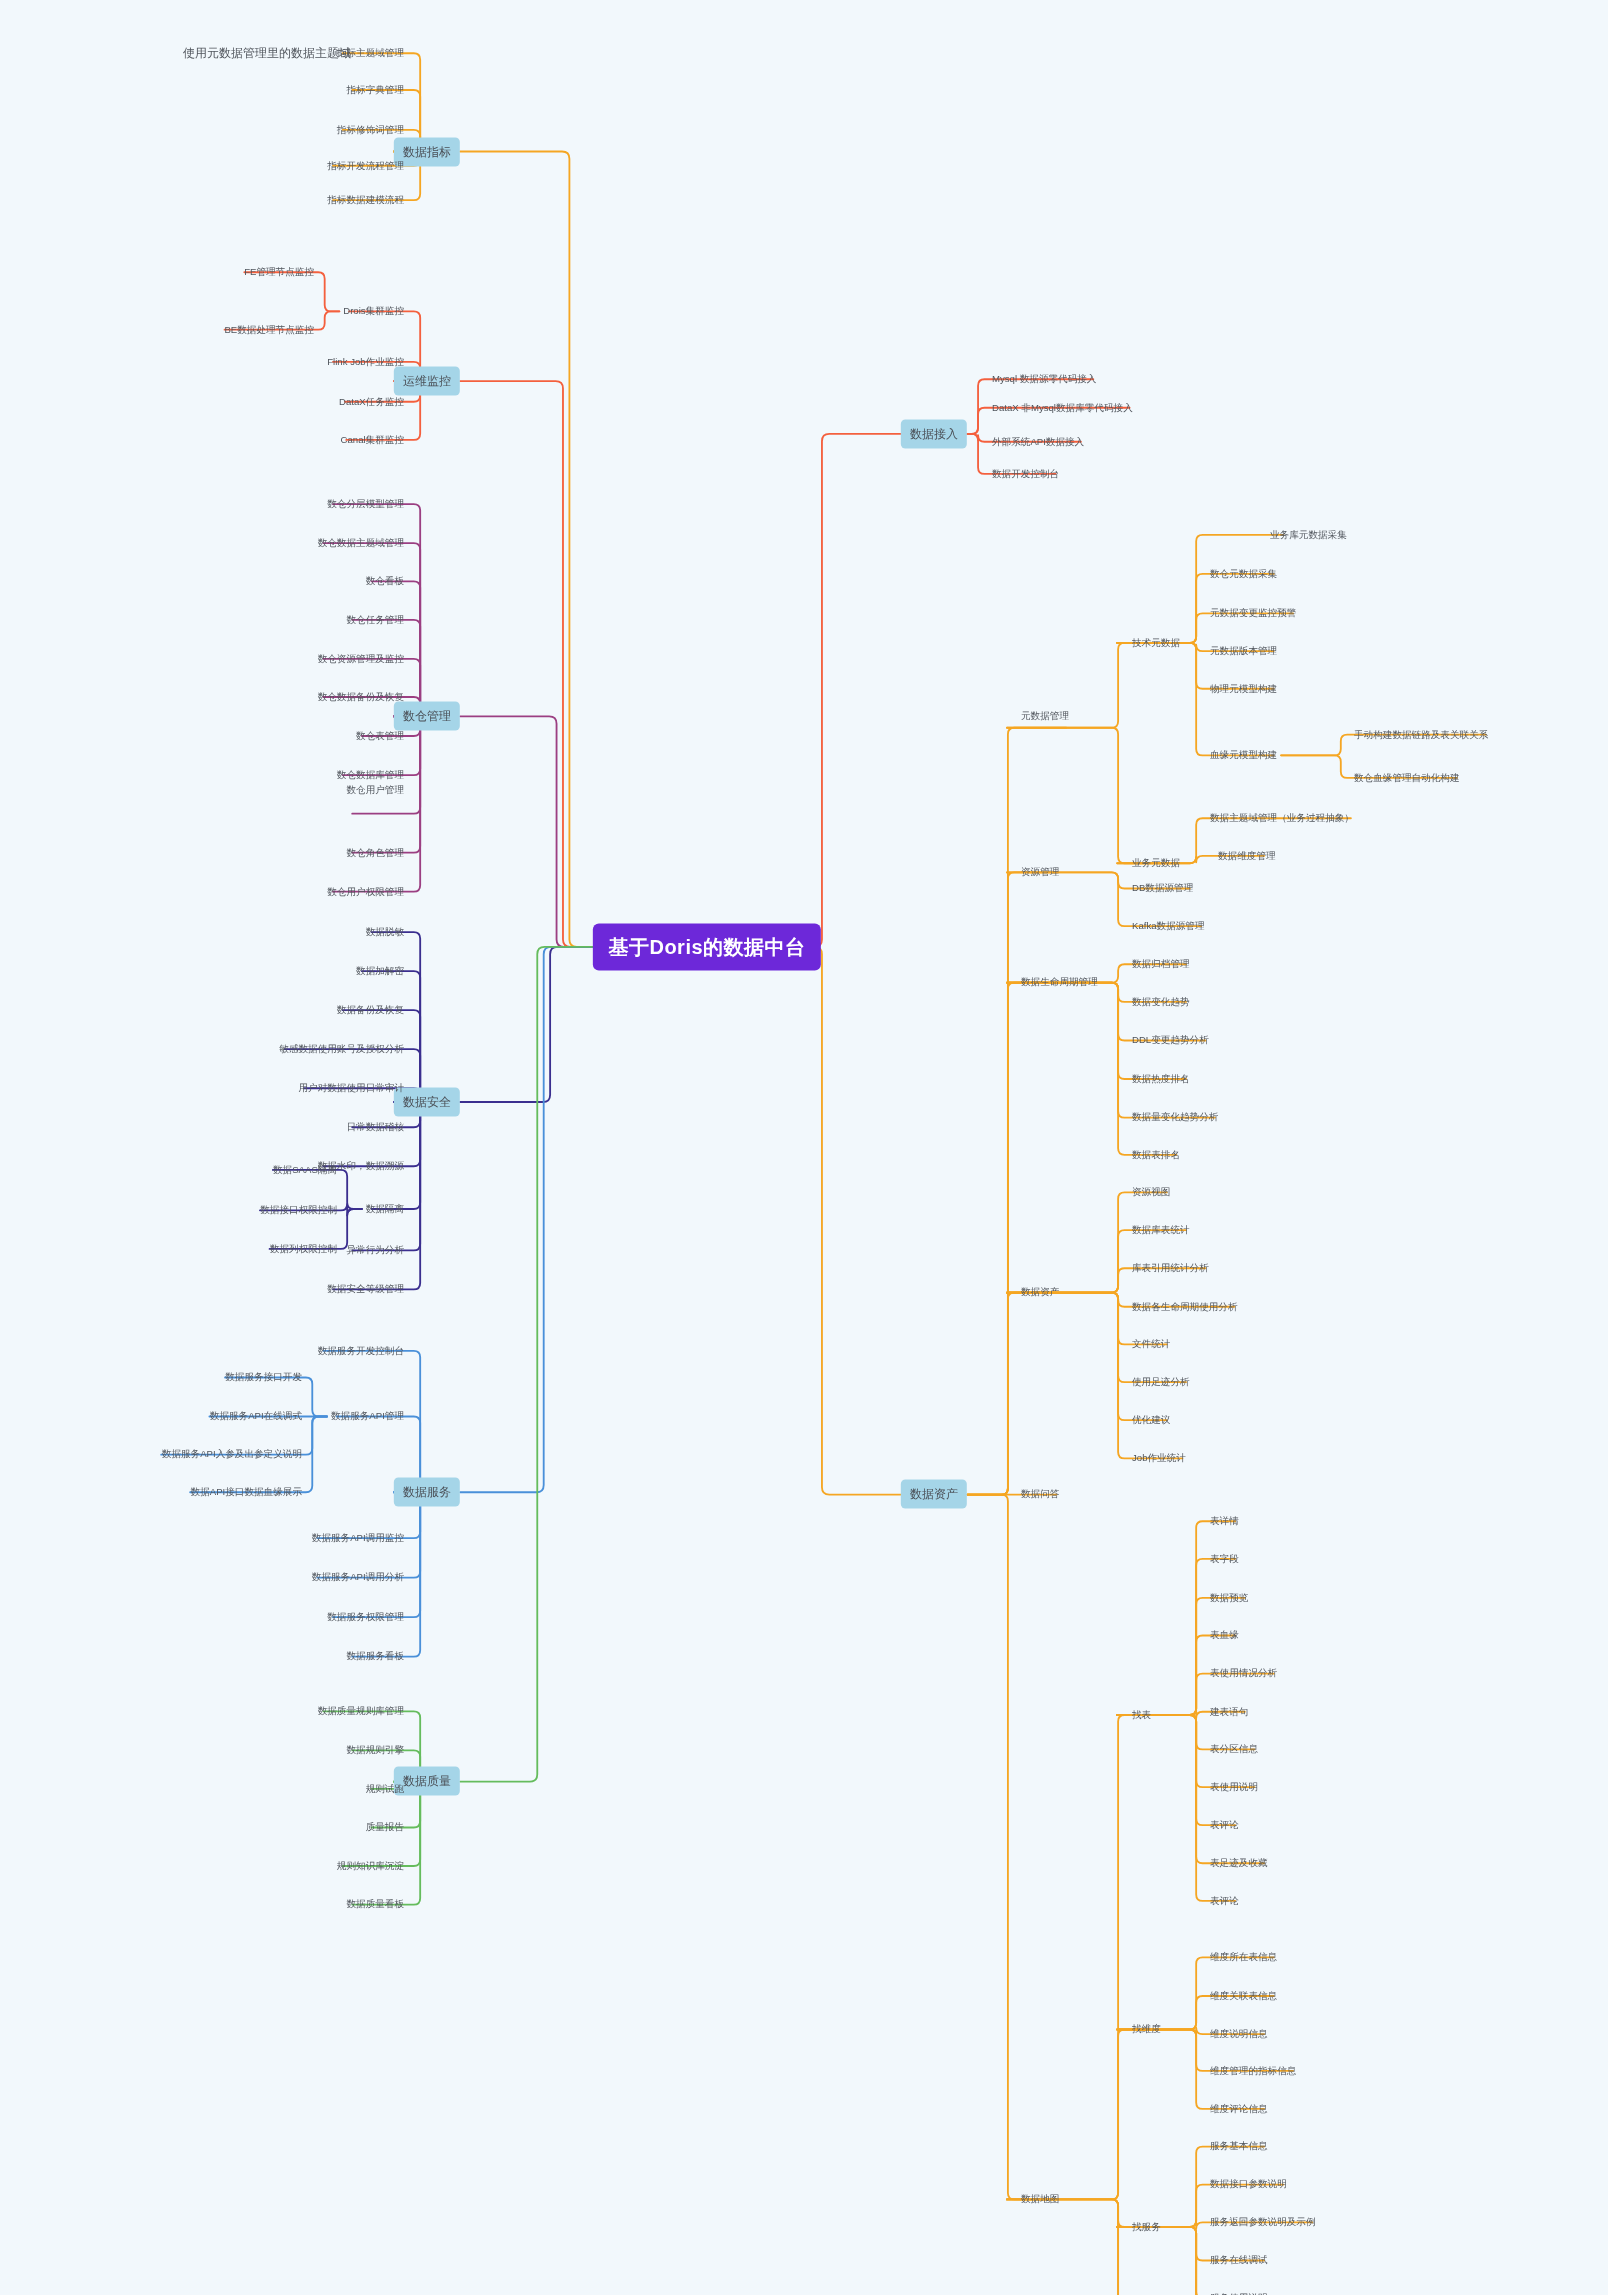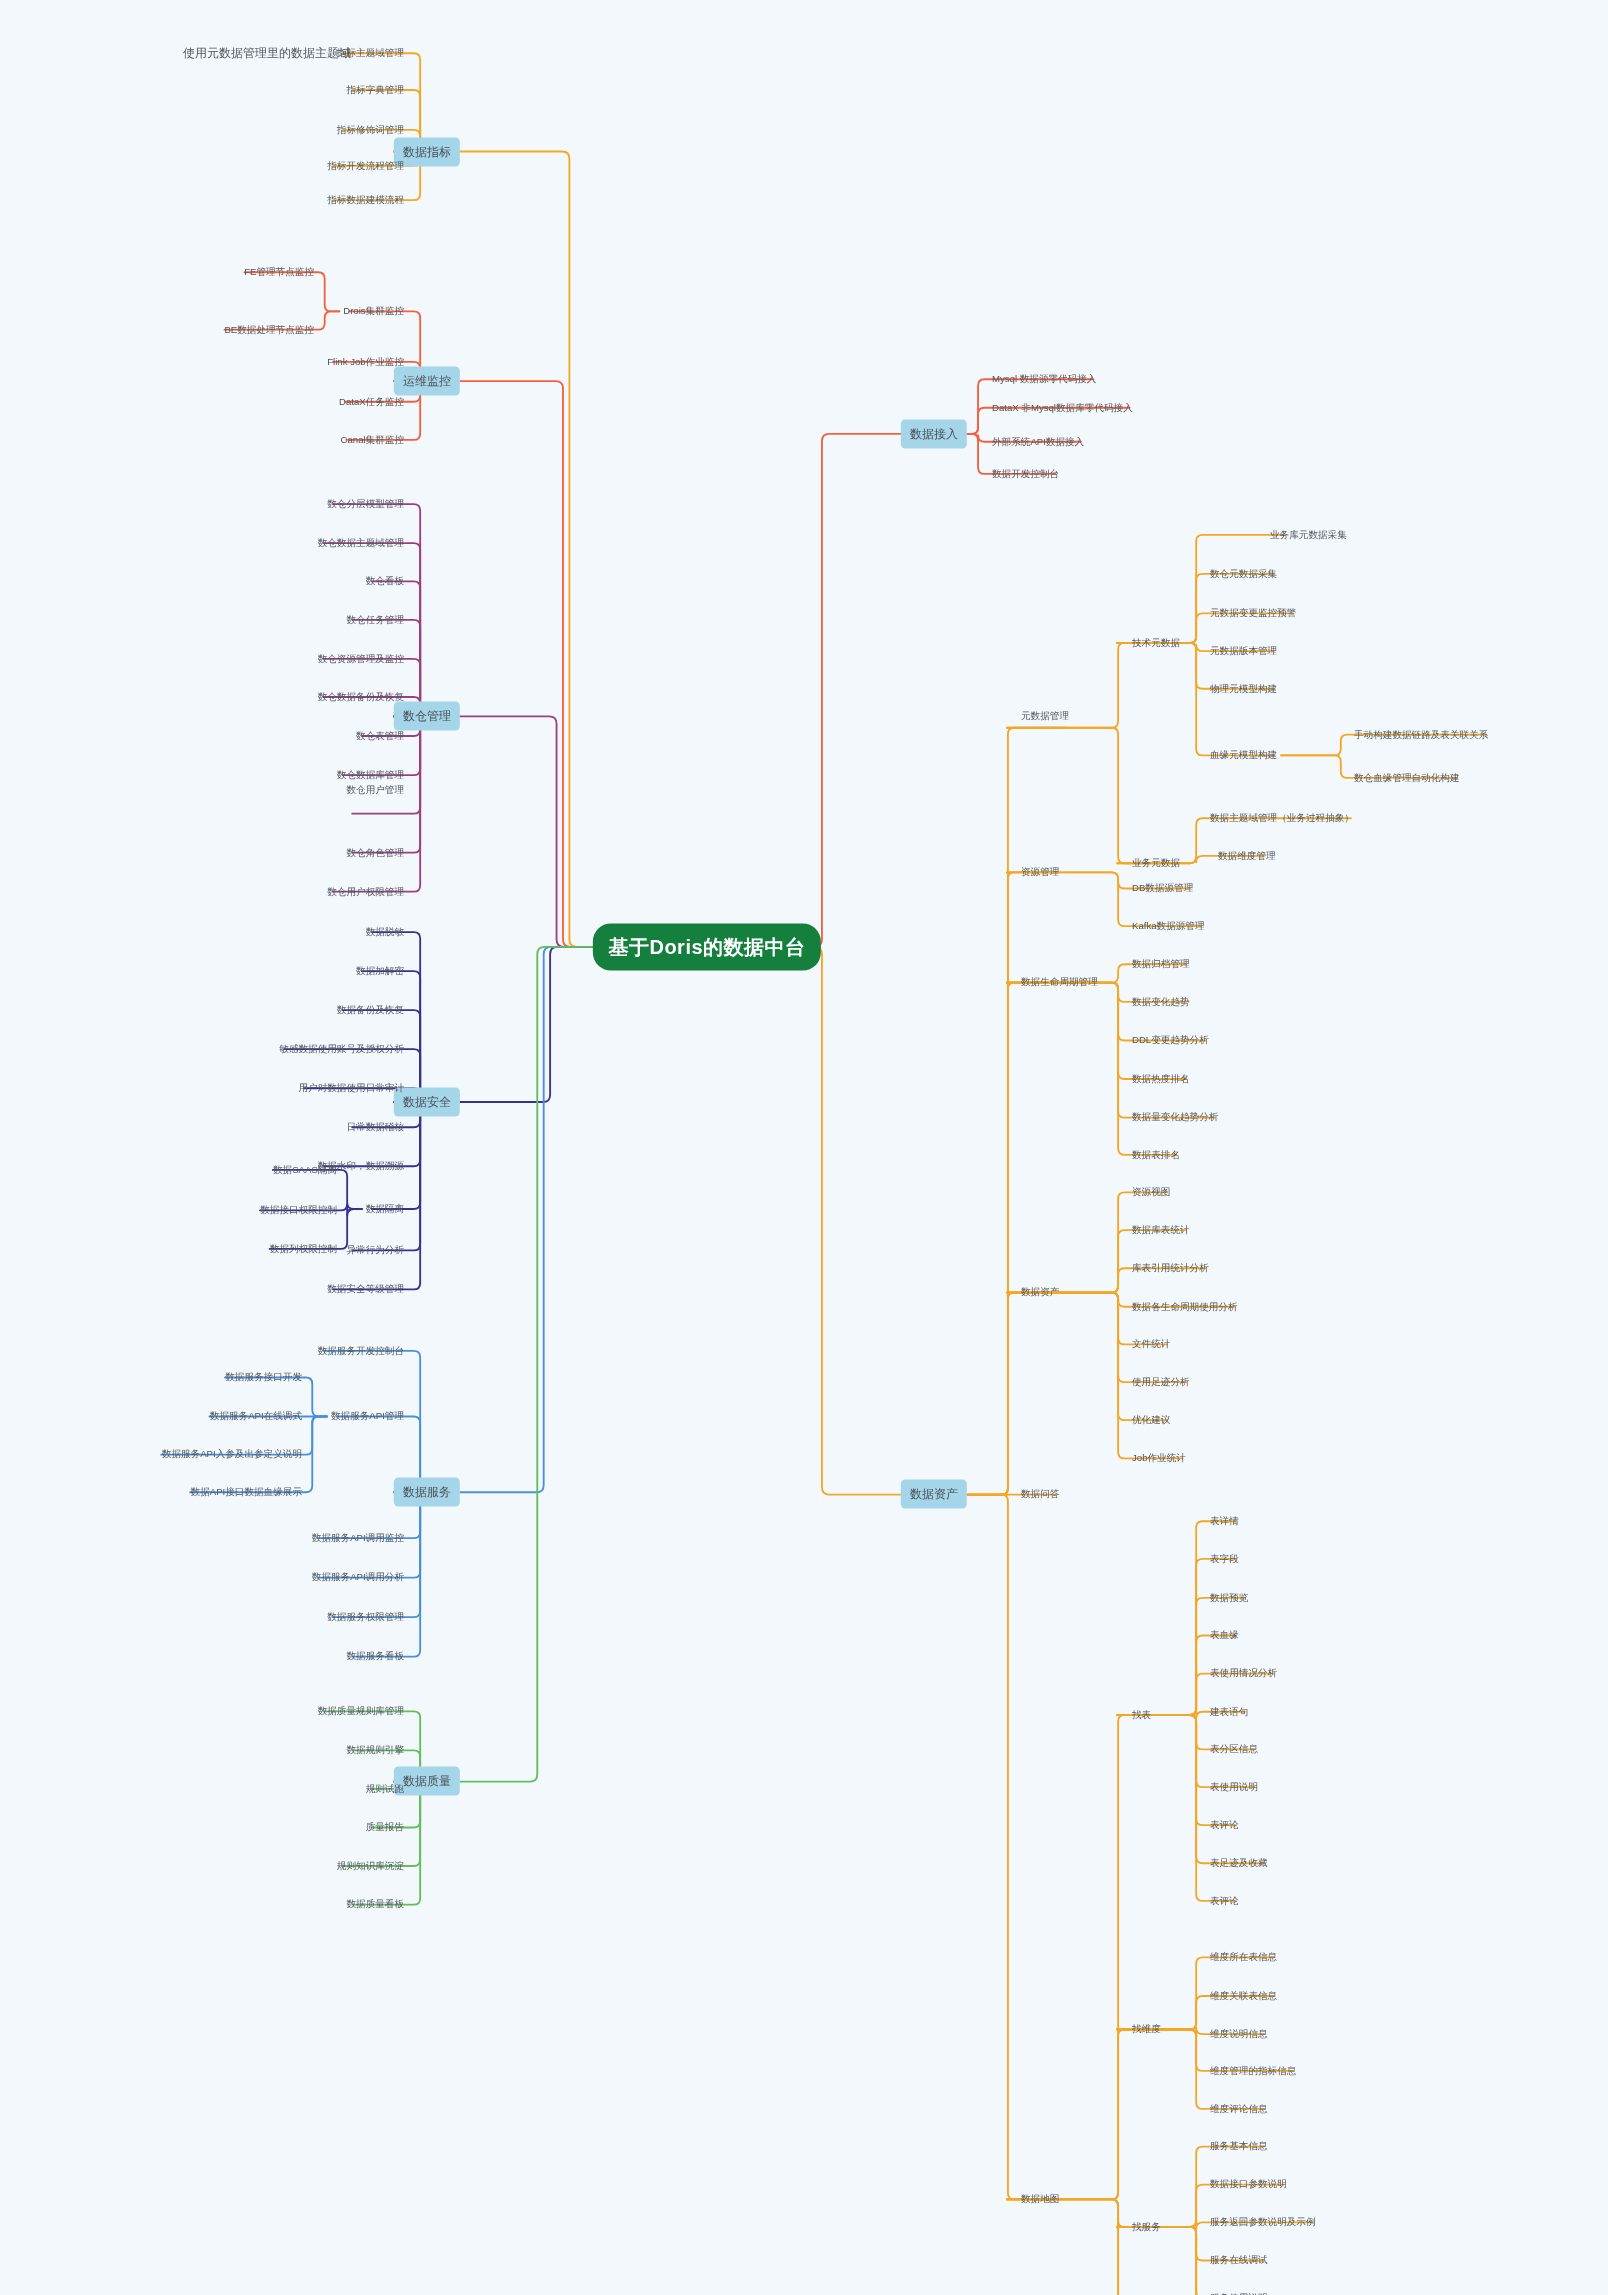--- a/index.html
+++ b/index.html
@@ -1,19 +1,19 @@
 <!DOCTYPE html>
 <html style="font-size:7.3px"><head>
 <meta charset="utf-8">
 <style>
   html,body{margin:0;padding:0;background:#f2f8fc;}
   body{font-family:"Liberation Sans","DejaVu Sans",sans-serif;}
   #canvas{position:relative;width:1609px;height:2856px;background:#f2f8fc;overflow:hidden;}
   svg#links{position:absolute;left:0;top:0;width:1609px;height:2856px;pointer-events:none;}
-  .root{position:absolute;background:#15803d;color:#fff;border-radius:18px;
+  .root{position:absolute;background:#6d28d9;color:#fff;border-radius:6px;
         font-size:20px;font-weight:bold;padding:10px 15.6px;transform:translate(-50%,-50%);
         white-space:nowrap;letter-spacing:0.5px;}
   .branch{position:absolute;background:#a5d5e8;color:#4a4f56;border-radius:4.6px;
           font-size:12px;padding:6px 9.2px;transform:translate(-50%,-50%);white-space:nowrap;}
   .leaf{position:absolute;font-size:9.6px;color:#50555c;transform:translateY(-50%);white-space:nowrap;}
   .leaf.r{transform:translate(-100%,-50%);}
   .note{position:absolute;font-size:12px;color:#50555c;transform:translateY(-50%);white-space:nowrap;}
 </style>
 </head>
 <body>

